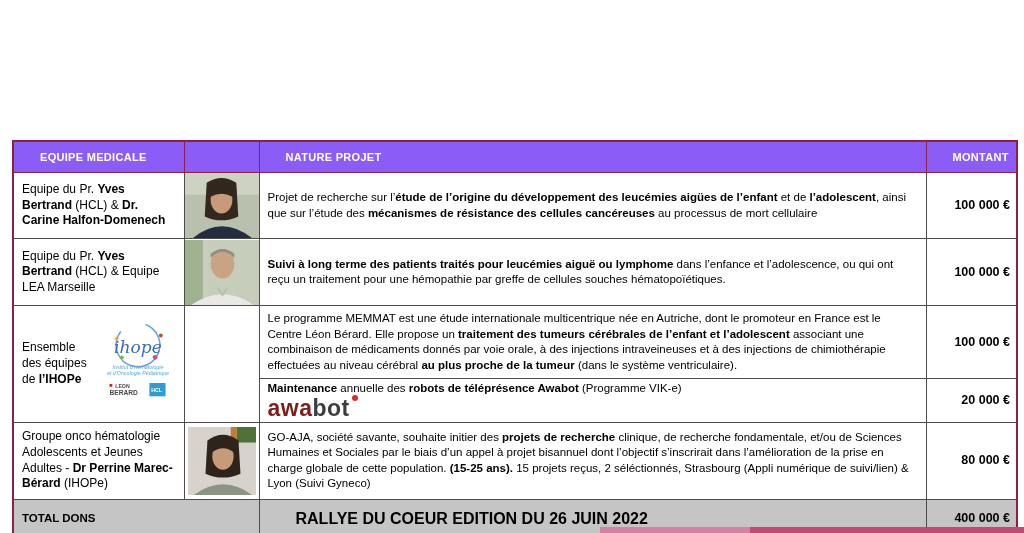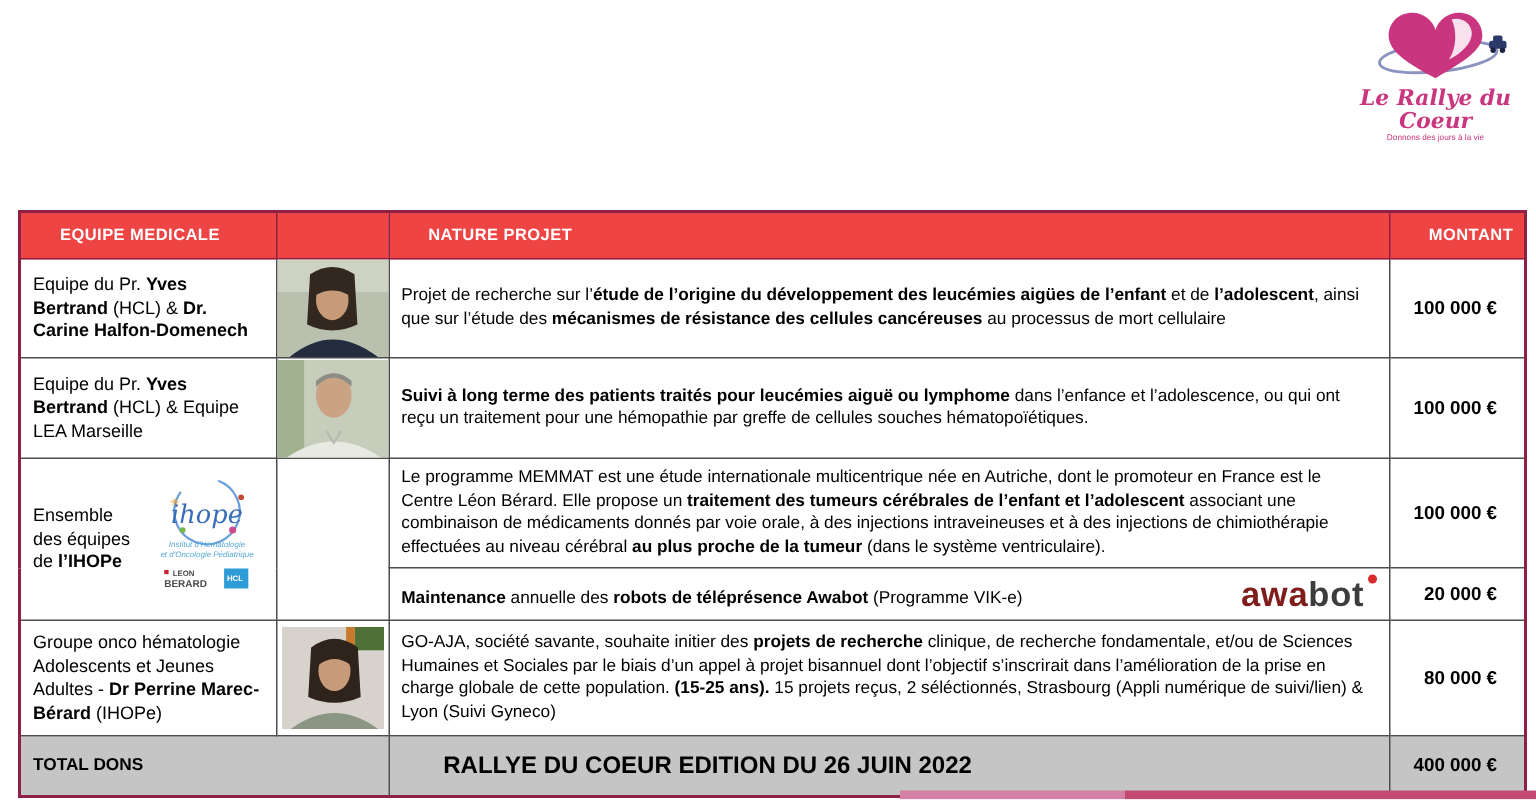--- a/index.html
+++ b/index.html
@@ -14,37 +14,37 @@
 
   
   .brand{position:absolute;left:893px;top:4px;width:128px;text-align:center;}
   .brand-name{font-family:"DejaVu Serif",serif;font-style:italic;font-weight:bold;
               font-size:14.5px;color:#C9357F;line-height:1;}
   .brand-tagline{font-size:5.5px;color:#C9357F;margin-top:1px;}
 
   
   table.dons{position:absolute;left:12px;top:140px;width:1004px;border-collapse:collapse;
              table-layout:fixed;border:2px solid #8E2044;}
-  .dons th{background:#ef4444;color:#fff;font-size:11px;font-weight:bold;text-align:left;
+  .dons th{background:#8b5cf6;color:#fff;font-size:11px;font-weight:bold;text-align:left;
            padding:0 26px;height:30px;border:1px solid #8E2044;letter-spacing:.3px;}
   .dons td{border:1px solid #4d4d4d;font-size:11.5px;line-height:1.35;vertical-align:middle;
            padding:2px 8px;background:#fff;}
   td.equipe{font-size:12px;line-height:1.3;margin-top:40px;}
   td.photo-cell{padding:0;}
   td.photo-cell.padded{padding:3px;}
-  td.amt{font-size:12.5px;font-weight:bold;text-align:right;padding-right:18px;white-space:nowrap;}
+  td.amt{font-size:12.5px;font-weight:bold;text-align:right;padding-right:6px;white-space:nowrap;}
   td.nature b,td.equipe b{font-weight:bold;}
   .photo-fill{width:100%;height:100%;display:block;}
   .photo-fill svg{display:block;width:100%;height:100%;}
 
   .ihope-cell{display:flex;align-items:center;gap:2px;}
   .ihope-text{flex:1;}
   .ihope-logo svg{display:block;}
 
-  .awabot-row{display:flex;align-items:flex-end;justify-content:space-between;}
+  .awabot-row{display:flex;align-items:flex-start;justify-content:space-between;flex-direction:column;}
   .awabot-logo{font-weight:bold;font-size:23px;letter-spacing:.5px;white-space:nowrap;
                line-height:1;position:relative;padding-right:8px;}
   .awabot-awa{color:#7f1d1d;}
   .awabot-bot{color:#3d3d3d;}
   .awabot-dot{position:absolute;right:0;top:-2px;width:6px;height:6px;border-radius:50%;
               background:#d92b2b;}
 
   tr.total-row td{background:#C5C5C5;font-weight:bold;}
   td.total-label{font-size:11.5px;margin-top:17px;}
   td.total-event{font-size:16px;padding-left:36px;}
@@ -53,35 +53,20 @@
   .strip{position:absolute;height:6px;top:527px;}
   .strip.light{left:600px;width:150px;background:#D581A3;}
   .strip.dark{left:750px;width:274px;background:#C24A72;}
 </style>
 </head>
 <body>
 
 <div class="slide">
 
 
-  <div class="brand">
-    <span>
-      <svg width="110" height="50" viewBox="0 0 120 56">
-        <ellipse cx="62" cy="38" rx="44" ry="11" fill="none" stroke="#8b93c0" stroke-width="2.2" transform="rotate(-6 62 38)"></ellipse>
-        <path d="M60 18 C58 10 50 5 43 5 C32 5 25 13 25 22 C25 35 42 44 60 54 C74 45 95 35 95 22 C95 13 88 5 77 5 C70 5 62 10 60 18 Z" fill="#C9357F"></path>
-        <path d="M72 10 C79 8 86 12 87 19 C88 27 80 35 70 40 C76 31 76 18 72 10 Z" fill="#ffffff" opacity="0.85"></path>
-        <rect x="100" y="26" width="13" height="6" rx="2" fill="#2b3a6b"></rect>
-        <rect x="103" y="22" width="7" height="5" rx="1.5" fill="#2b3a6b"></rect>
-        <circle cx="103" cy="33" r="2" fill="#1a223f"></circle>
-        <circle cx="110" cy="33" r="2" fill="#1a223f"></circle>
-      </svg>
-    </span>
-    <div class="brand-name">Le Rallye du Coeur</div>
-    <div class="brand-tagline">Donnons des jours à la vie</div>
-  </div>
 
   <table class="dons">
     <colgroup>
         <col style="width:171px">
         <col style="width:75px">
         <col style="width:667px">
         <col style="width:91px">
       </colgroup>
 
     <tbody>

